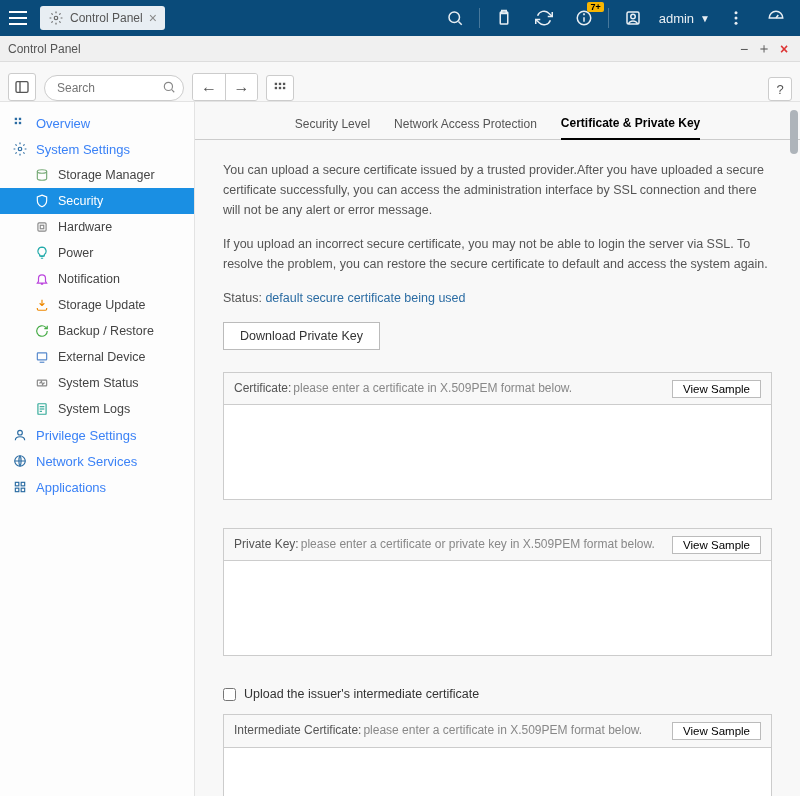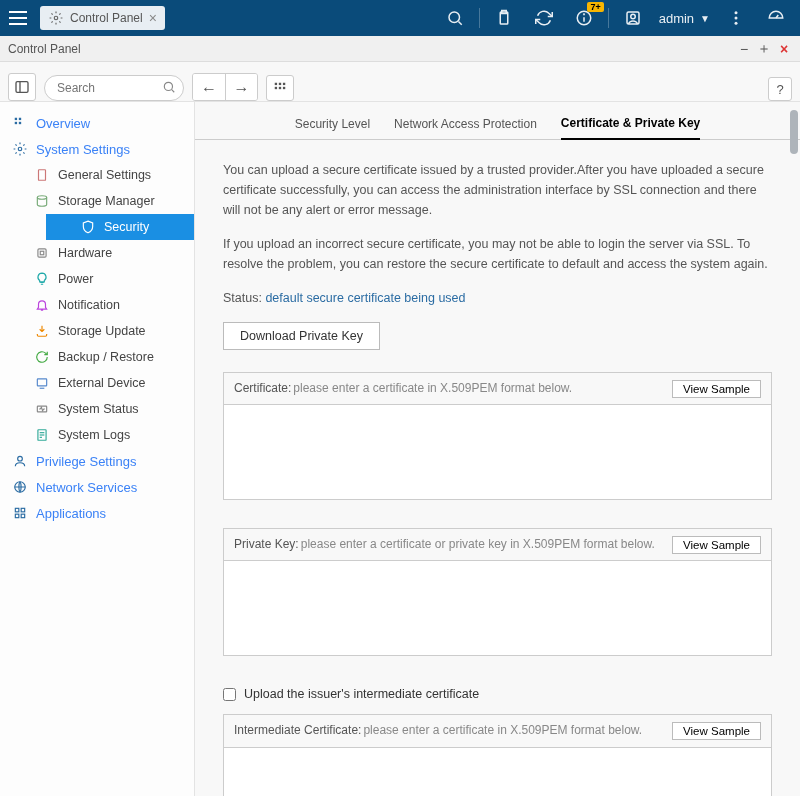--- a/index.html
+++ b/index.html
@@ -32,21 +32,21 @@
 .nav-arrows div + div { border-left: 1px solid #ccc; }
 .grid-btn { width: 28px; height: 26px; border: 1px solid #ccc; border-radius: 3px; background: #fff; display: flex; align-items: center; justify-content: center; cursor: pointer; }
 .toolbar .spacer { flex: 1; }
 .help-btn { width: 24px; height: 24px; border: 1px solid #ccc; border-radius: 3px; background: #fff; display: flex; align-items: center; justify-content: center; font-size: 13px; color: #555; cursor: pointer; }
 
 .body { display: flex; height: calc(796px - 36px - 26px - 40px); }
 .sidebar { width: 195px; background: #fdfdfd; border-right: 1px solid #e3e3e3; padding-top: 8px; overflow-y: auto; }
 .sb-item { display: flex; align-items: center; gap: 8px; padding: 5px 12px; font-size: 13px; color: #333; cursor: pointer; }
 .sb-item.cat { font-weight: 500; color: #3b82f6; }
 .sb-item.sub { padding-left: 34px; font-size: 12.5px; color: #444; }
-.sb-item.active { background: #1a8fe3; color: #fff; margin-left: 46px; }
+.sb-item.active { background: #1a8fe3; color: #fff; }
 .sb-item.active .ico { color: #fff; }
 .ico { width: 16px; height: 16px; display: inline-flex; align-items: center; justify-content: center; color: #555; }
 .ico svg { width: 14px; height: 14px; }
 
 .content { flex: 1; overflow-y: auto; padding: 0; position: relative; }
 .tabs-row { display: flex; gap: 24px; padding: 14px 24px 0 24px; border-bottom: 1px solid #ccc; font-size: 12px; color: #555; justify-content: center; align-items: flex-end; }
 .tabs-row .tab { padding-bottom: 8px; cursor: pointer; }
 .tabs-row .tab.active { color: #000; font-weight: 600; border-bottom: 2px solid #000; margin-bottom: -1px; }
 .panel { padding: 20px 28px 40px 28px; font-size: 12.5px; color: #555; line-height: 1.6; }
 .panel p { margin-bottom: 14px; }
@@ -195,28 +195,20 @@
       <span class="ico">
           <svg viewBox="0 0 24 24" fill="none" stroke="#2b6ca3" stroke-width="2">
             <circle cx="12" cy="12" r="3"></circle>
             <path d="M12 1v3m0 16v3M4.2 4.2l2.1 2.1m11.4 11.4l2.1 2.1M1 12h3m16 0h3M4.2 19.8l2.1-2.1m11.4-11.4l2.1-2.1"></path>
           </svg>
         </span>
       <span>System Settings</span>
     </div>
     <div class="sb-item sub">
       <span class="ico">
-          <svg viewBox="0 0 24 24" fill="none" stroke="#c77" stroke-width="2">
-            <rect x="6" y="3" width="12" height="18" rx="1"></rect>
-          </svg>
-        </span>
-      <span>General Settings</span>
-    </div>
-    <div class="sb-item sub">
-      <span class="ico">
           <svg viewBox="0 0 24 24" fill="none" stroke="#7a7" stroke-width="2">
             <ellipse cx="12" cy="6" rx="8" ry="3"></ellipse>
             <path d="M4 6v12c0 1.7 3.6 3 8 3s8-1.3 8-3V6"></path>
           </svg>
         </span>
       <span>Storage Manager</span>
     </div>
     <div class="sb-item sub active">
       <span class="ico">
           <svg viewBox="0 0 24 24" fill="none" stroke="#fff" stroke-width="2">

